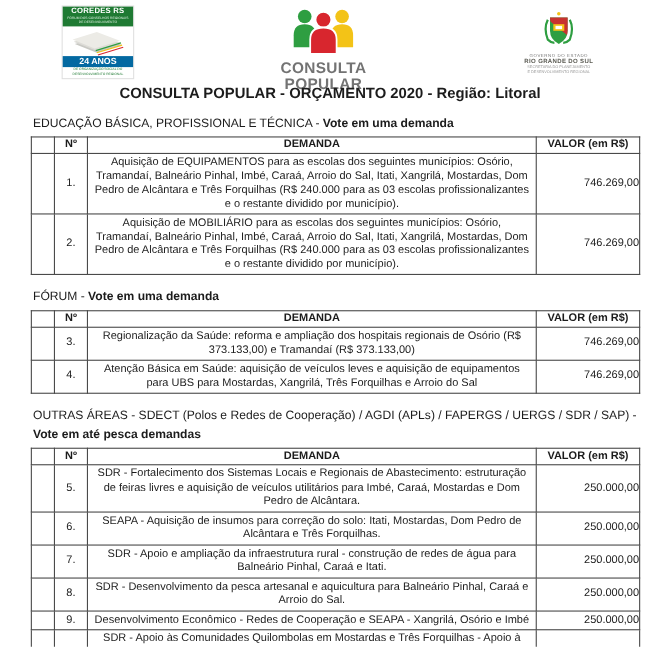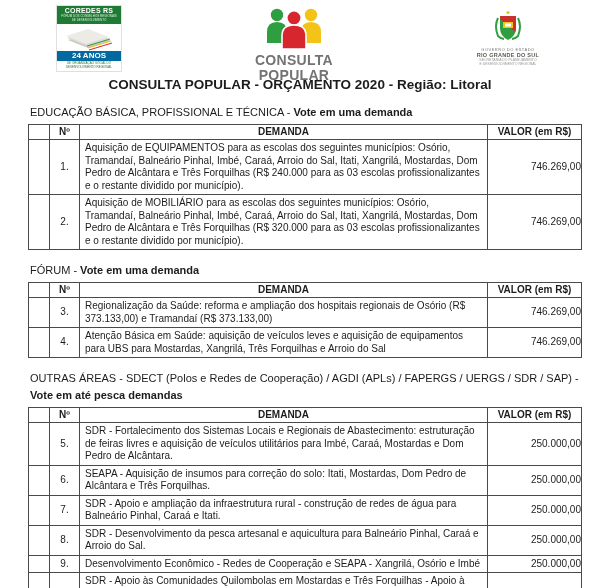--- a/index.html
+++ b/index.html
@@ -39,21 +39,21 @@
 
   table { border-collapse:collapse; margin-left:28px; width:553px; table-layout:fixed; }
   th, td { border:1px solid #4a4a4a; font-size:10px; vertical-align:middle; }
   th { font-weight:bold; text-align:center; padding:1px 2px; line-height:12px; }
   td { line-height:12.5px; }
   col.c-vote { width:21px; }
   col.c-num  { width:30px; }
   col.c-dem  { width:408px; }
   col.c-val  { width:94px; }
   .cell-num { text-align:center; }
-  .cell-dem { text-align:left; padding:2px 5px; }
+  .cell-dem { text-align:center; padding:2px 5px; }
   .cell-val { text-align:right; }
 </style>
 </head>
 <body>
 
 <div class="logo-row">
 
   <div class="coredes">
     <div class="coredes-head">
       <div class="coredes-title">COREDES RS</div>
@@ -128,21 +128,21 @@
   </tr>
   <tr>
     <td class="cell-vote"></td>
     <td class="cell-num">1.</td>
     <td class="cell-dem">Aquisição de EQUIPAMENTOS  para as escolas dos seguintes municípios: Osório, Tramandaí, Balneário Pinhal, Imbé, Caraá, Arroio do Sal, Itati, Xangrilá, Mostardas, Dom Pedro de Alcântara e Três Forquilhas (R$ 240.000 para as 03 escolas profissionalizantes e o restante dividido por município).</td>
     <td class="cell-val">746.269,00</td>
   </tr>
   <tr>
     <td class="cell-vote"></td>
     <td class="cell-num">2.</td>
-    <td class="cell-dem">Aquisição de MOBILIÁRIO  para as escolas dos seguintes municípios: Osório, Tramandaí, Balneário Pinhal, Imbé, Caraá, Arroio do Sal, Itati, Xangrilá, Mostardas, Dom Pedro de Alcântara e Três Forquilhas (R$ 320.000 para as 03 escolas profissionalizantes e o restante dividido por município).</td>
+    <td class="cell-dem">Aquisição de MOBILIÁRIO  para as escolas dos seguintes municípios: Osório, Tramandaí, Balneário Pinhal, Imbé, Caraá, Arroio do Sal, Itati, Xangrilá, Mostardas, Dom Pedro de Alcântara e Três Forquilhas (R$ 240.000 para as 03 escolas profissionalizantes e o restante dividido por município).</td>
     <td class="cell-val">746.269,00</td>
   </tr>
 </tbody>
   </table>
 
 <div class="section-title">
   <span>FÓRUM - </span><span class="bold">Vote em uma demanda</span>
 </div>
 <table>
   <colgroup>

